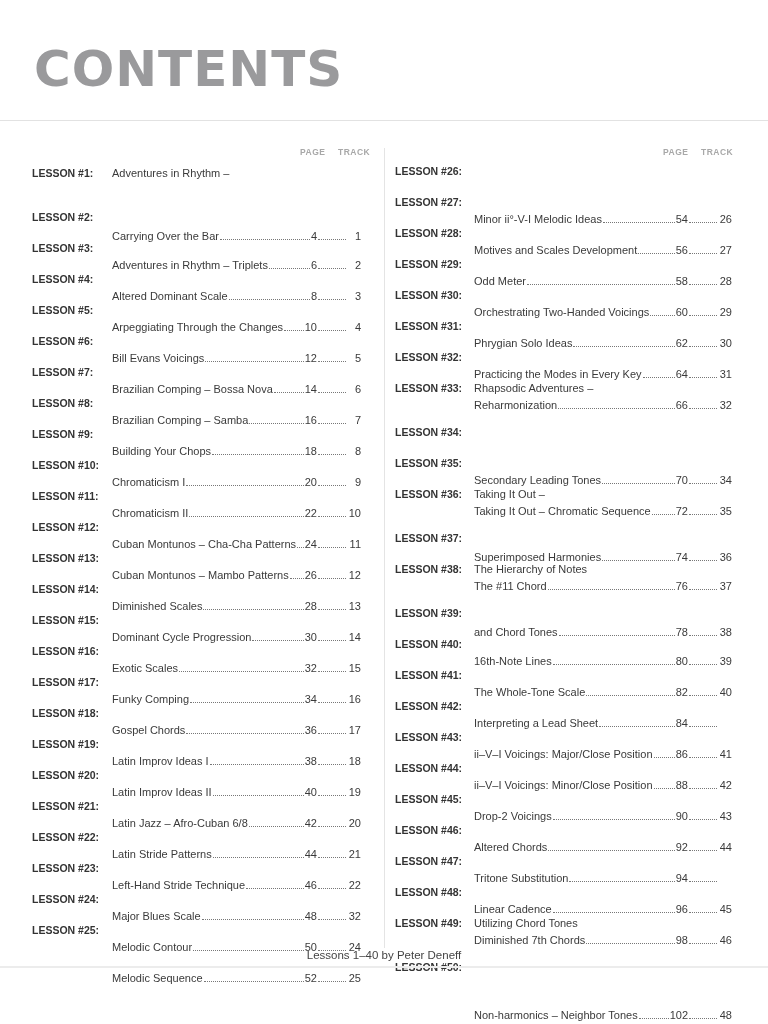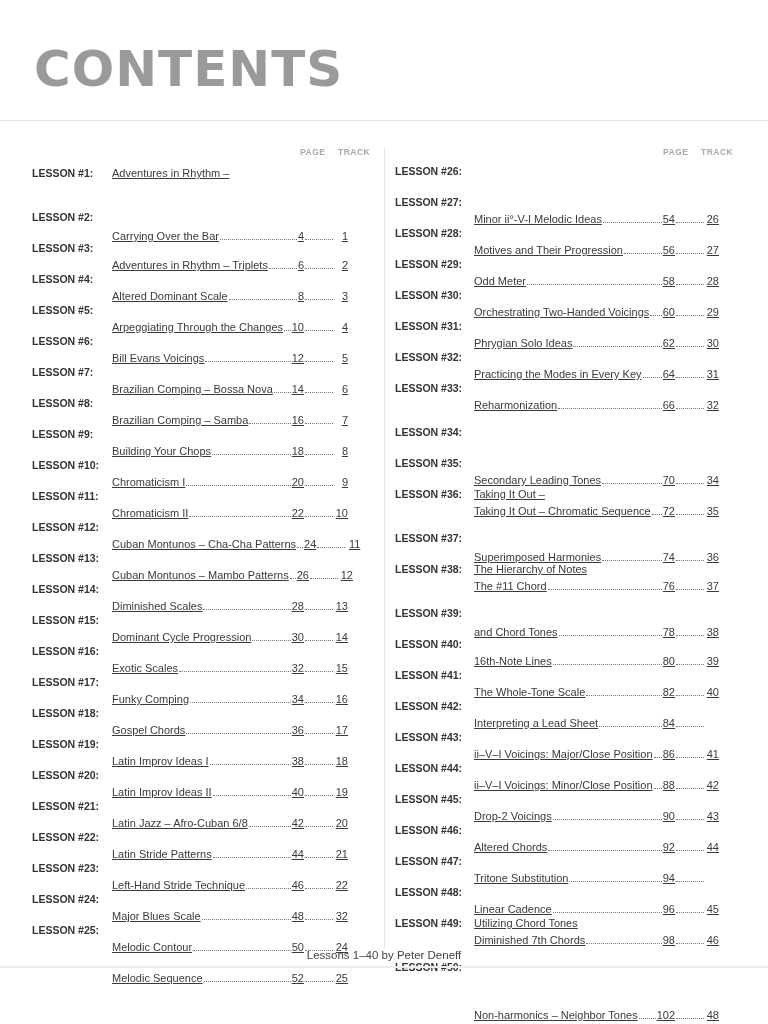--- a/index.html
+++ b/index.html
@@ -17,21 +17,21 @@
   .col.right { left: 395px; width: 340px; }
   .colhead { position: relative; height: 14px; font-size: 8.5px; font-weight: bold; color: #a8a8a8; letter-spacing: 0.5px; }
   .colhead .h-page { position: absolute; }
   .colhead .h-track { position: absolute; }
   .left .colhead .h-page { left: 268px; }
   .left .colhead .h-track { left: 306px; }
   .right .colhead .h-page { left: 268px; }
   .right .colhead .h-track { left: 306px; }
   .entry { position: absolute; left: 0; width: 100%; font-size: 11px; line-height: 15px; }
   .entry .num { position: absolute; left: 0; top: 0; font-weight: bold; color: #333; font-size: 10.5px; }
-  .entry .body { position: absolute; left: 80px; right: 16px; top: 0; text-decoration: underline; }
+  .entry .body { position: absolute; left: 80px; right: 3px; top: 0; }
   .left .entry .body { left: 80px; }
   .right .entry .body { left: 79px; }
   .entry .line1 { display: block; white-space: nowrap; color: #3a3a3a; }
   .entry .lastline { display: flex; align-items: baseline; white-space: nowrap; }
   .entry .ttl { flex: 0 0 auto; color: #3a3a3a; }
   .entry .dots1 { flex: 1 1 auto; border-bottom: 1px dotted #777; margin: 0 1px 3px 1px; min-width: 6px; }
   .entry .pg { flex: 0 0 auto; color: #3a3a3a; margin-top: 48px; }
   .entry .dots2 { flex: 0 0 auto; width: 28px; border-bottom: 1px dotted #777; margin: 0 1px 3px 1px; }
   .entry .trk { flex: 0 0 auto; width: 14px; text-align: right; color: #3a3a3a; }
 </style>
@@ -367,21 +367,21 @@
             <span class="pg">54</span>
             <span class="dots2"></span>
             <span class="trk">26</span>
           </div>
         </div>
       </div>
       <div class="entry" style="top: 48px;">
         <span class="num">LESSON #27:</span>
         <div class="body">
           <div class="lastline">
-            <span class="ttl">Motives and Their Progression</span>
+            <span class="ttl">Motives and Scales Development</span>
             <span class="dots1"></span>
             <span class="pg">56</span>
             <span class="dots2"></span>
             <span class="trk">27</span>
           </div>
         </div>
       </div>
       <div class="entry" style="top: 79px;">
         <span class="num">LESSON #28:</span>
         <div class="body">
@@ -438,20 +438,21 @@
             <span class="dots1"></span>
             <span class="pg">66</span>
             <span class="dots2"></span>
             <span class="trk">32</span>
           </div>
         </div>
       </div>
       <div class="entry" style="top: 234px;">
         <span class="num">LESSON #33:</span>
         <div class="body">
+          <span class="line1">Rhapsodic Adventures –</span>
         </div>
       </div>
       <div class="entry" style="top: 278px;">
         <span class="num">LESSON #34:</span>
         <div class="body">
           <div class="lastline">
             <span class="ttl">Secondary Leading Tones</span>
             <span class="dots1"></span>
             <span class="pg">70</span>
             <span class="dots2"></span>

